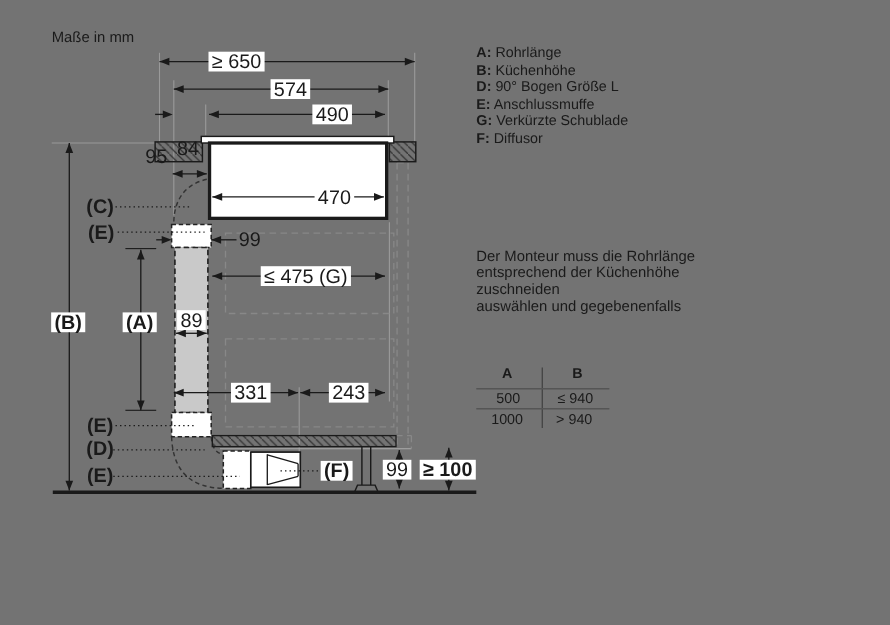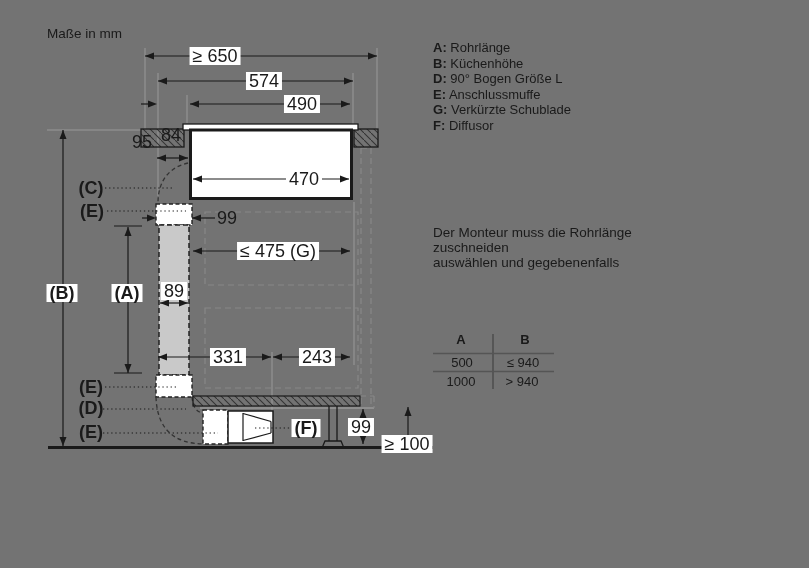--- a/index.html
+++ b/index.html
@@ -173,21 +173,21 @@
   <span class="txt" style="left:171px;top:92px;margin-top:43px;">84</span>
   <span class="txt bg" style="left:302px;top:104px;">490</span>
   <span class="txt" style="left:142px;top:142px;">95</span>
   <span class="txt bg" style="left:278px;top:179px;margin-left:26px;">470</span>
   <span class="txt" style="left:227px;top:218px;">99</span>
   <span class="txt bg" style="left:278px;top:251px;">≤ 475 (G)</span>
   <span class="txt bg" style="left:174px;top:291px;">89</span>
   <span class="txt bg" style="left:228px;top:357px;">331</span>
   <span class="txt bg" style="left:317px;top:357px;">243</span>
   <span class="txt bg" style="left:361px;top:427px;">99</span>
-  <span class="txt bg" style="left:407px;top:444px;">≥ 100</span>
+  <span class="txt bg" style="left:407px;top:427px;font-weight:bold;">≥ 100</span>
 
   <span class="txt callout" style="left:91px;top:188px;">(C)</span>
   <span class="txt callout" style="left:92px;top:211px;">(E)</span>
   <span class="txt callout bg" style="left:62px;top:293px;">(B)</span>
   <span class="txt callout bg" style="left:127px;top:293px;">(A)</span>
   <span class="txt callout" style="left:91px;top:387px;">(E)</span>
   <span class="txt callout" style="left:91px;top:408px;">(D)</span>
   <span class="txt callout" style="left:91px;top:432px;">(E)</span>
   <span class="txt callout bg" style="left:306px;top:428px;">(F)</span>
 
@@ -195,20 +195,21 @@
     <div><span class="k">A:</span> <span>Rohrlänge</span></div>
     <div><span class="k">B:</span> <span>Küchenhöhe</span></div>
     <div><span class="k">D:</span> <span>90° Bogen Größe L</span></div>
     <div><span class="k">E:</span> <span>Anschlussmuffe</span></div>
     <div><span class="k">G:</span> <span>Verkürzte Schublade</span></div>
     <div><span class="k">F:</span> <span>Diffusor</span></div>
   </div>
 
   <div class="note">
     <div>Der Monteur muss die Rohrlänge</div>
+    <div>entsprechend der Küchenhöhe</div>
     <div>zuschneiden</div>
     <div>auswählen und gegebenenfalls</div>
   </div>
 
   <span class="tbl-txt tbl-head" style="left:461px;top:339px;">A</span>
   <span class="tbl-txt tbl-head" style="left:525px;top:339px;">B</span>
   <span class="tbl-txt" style="left:462px;top:362px;">500</span>
   <span class="tbl-txt" style="left:523px;top:362px;">≤ 940</span>
   <span class="tbl-txt" style="left:461px;top:381px;">1000</span>
   <span class="tbl-txt" style="left:522px;top:381px;">&gt; 940</span>

